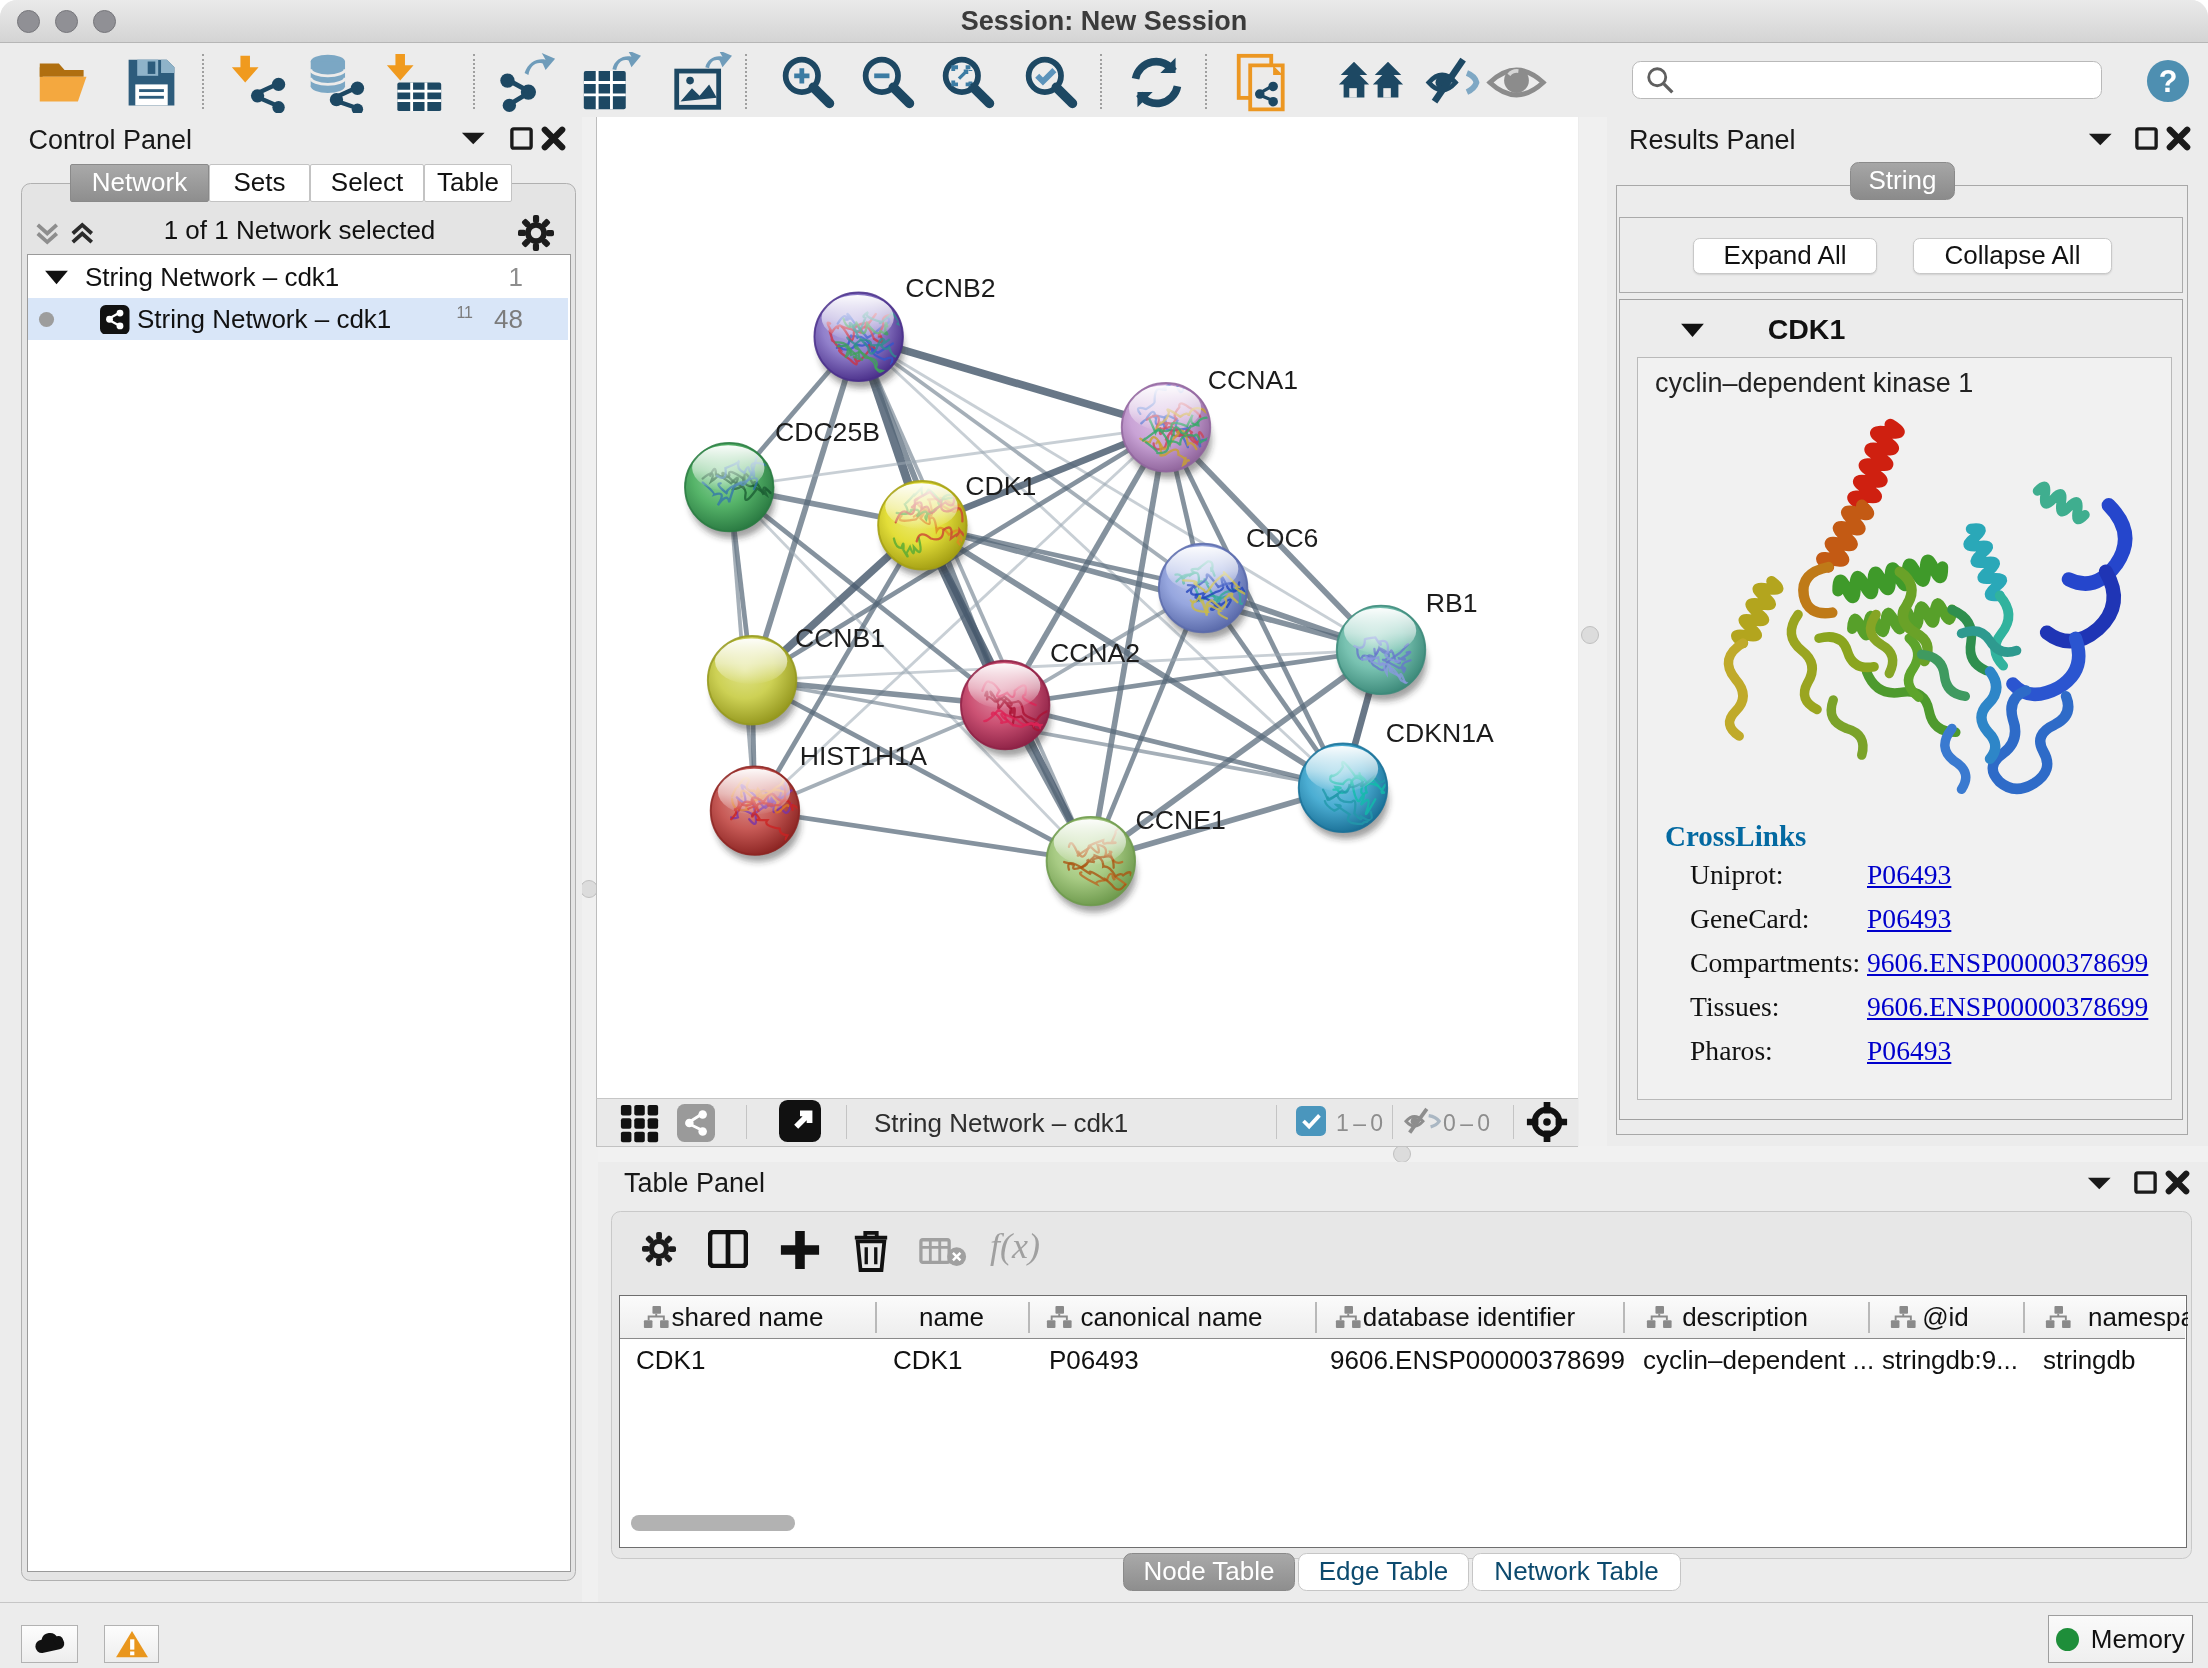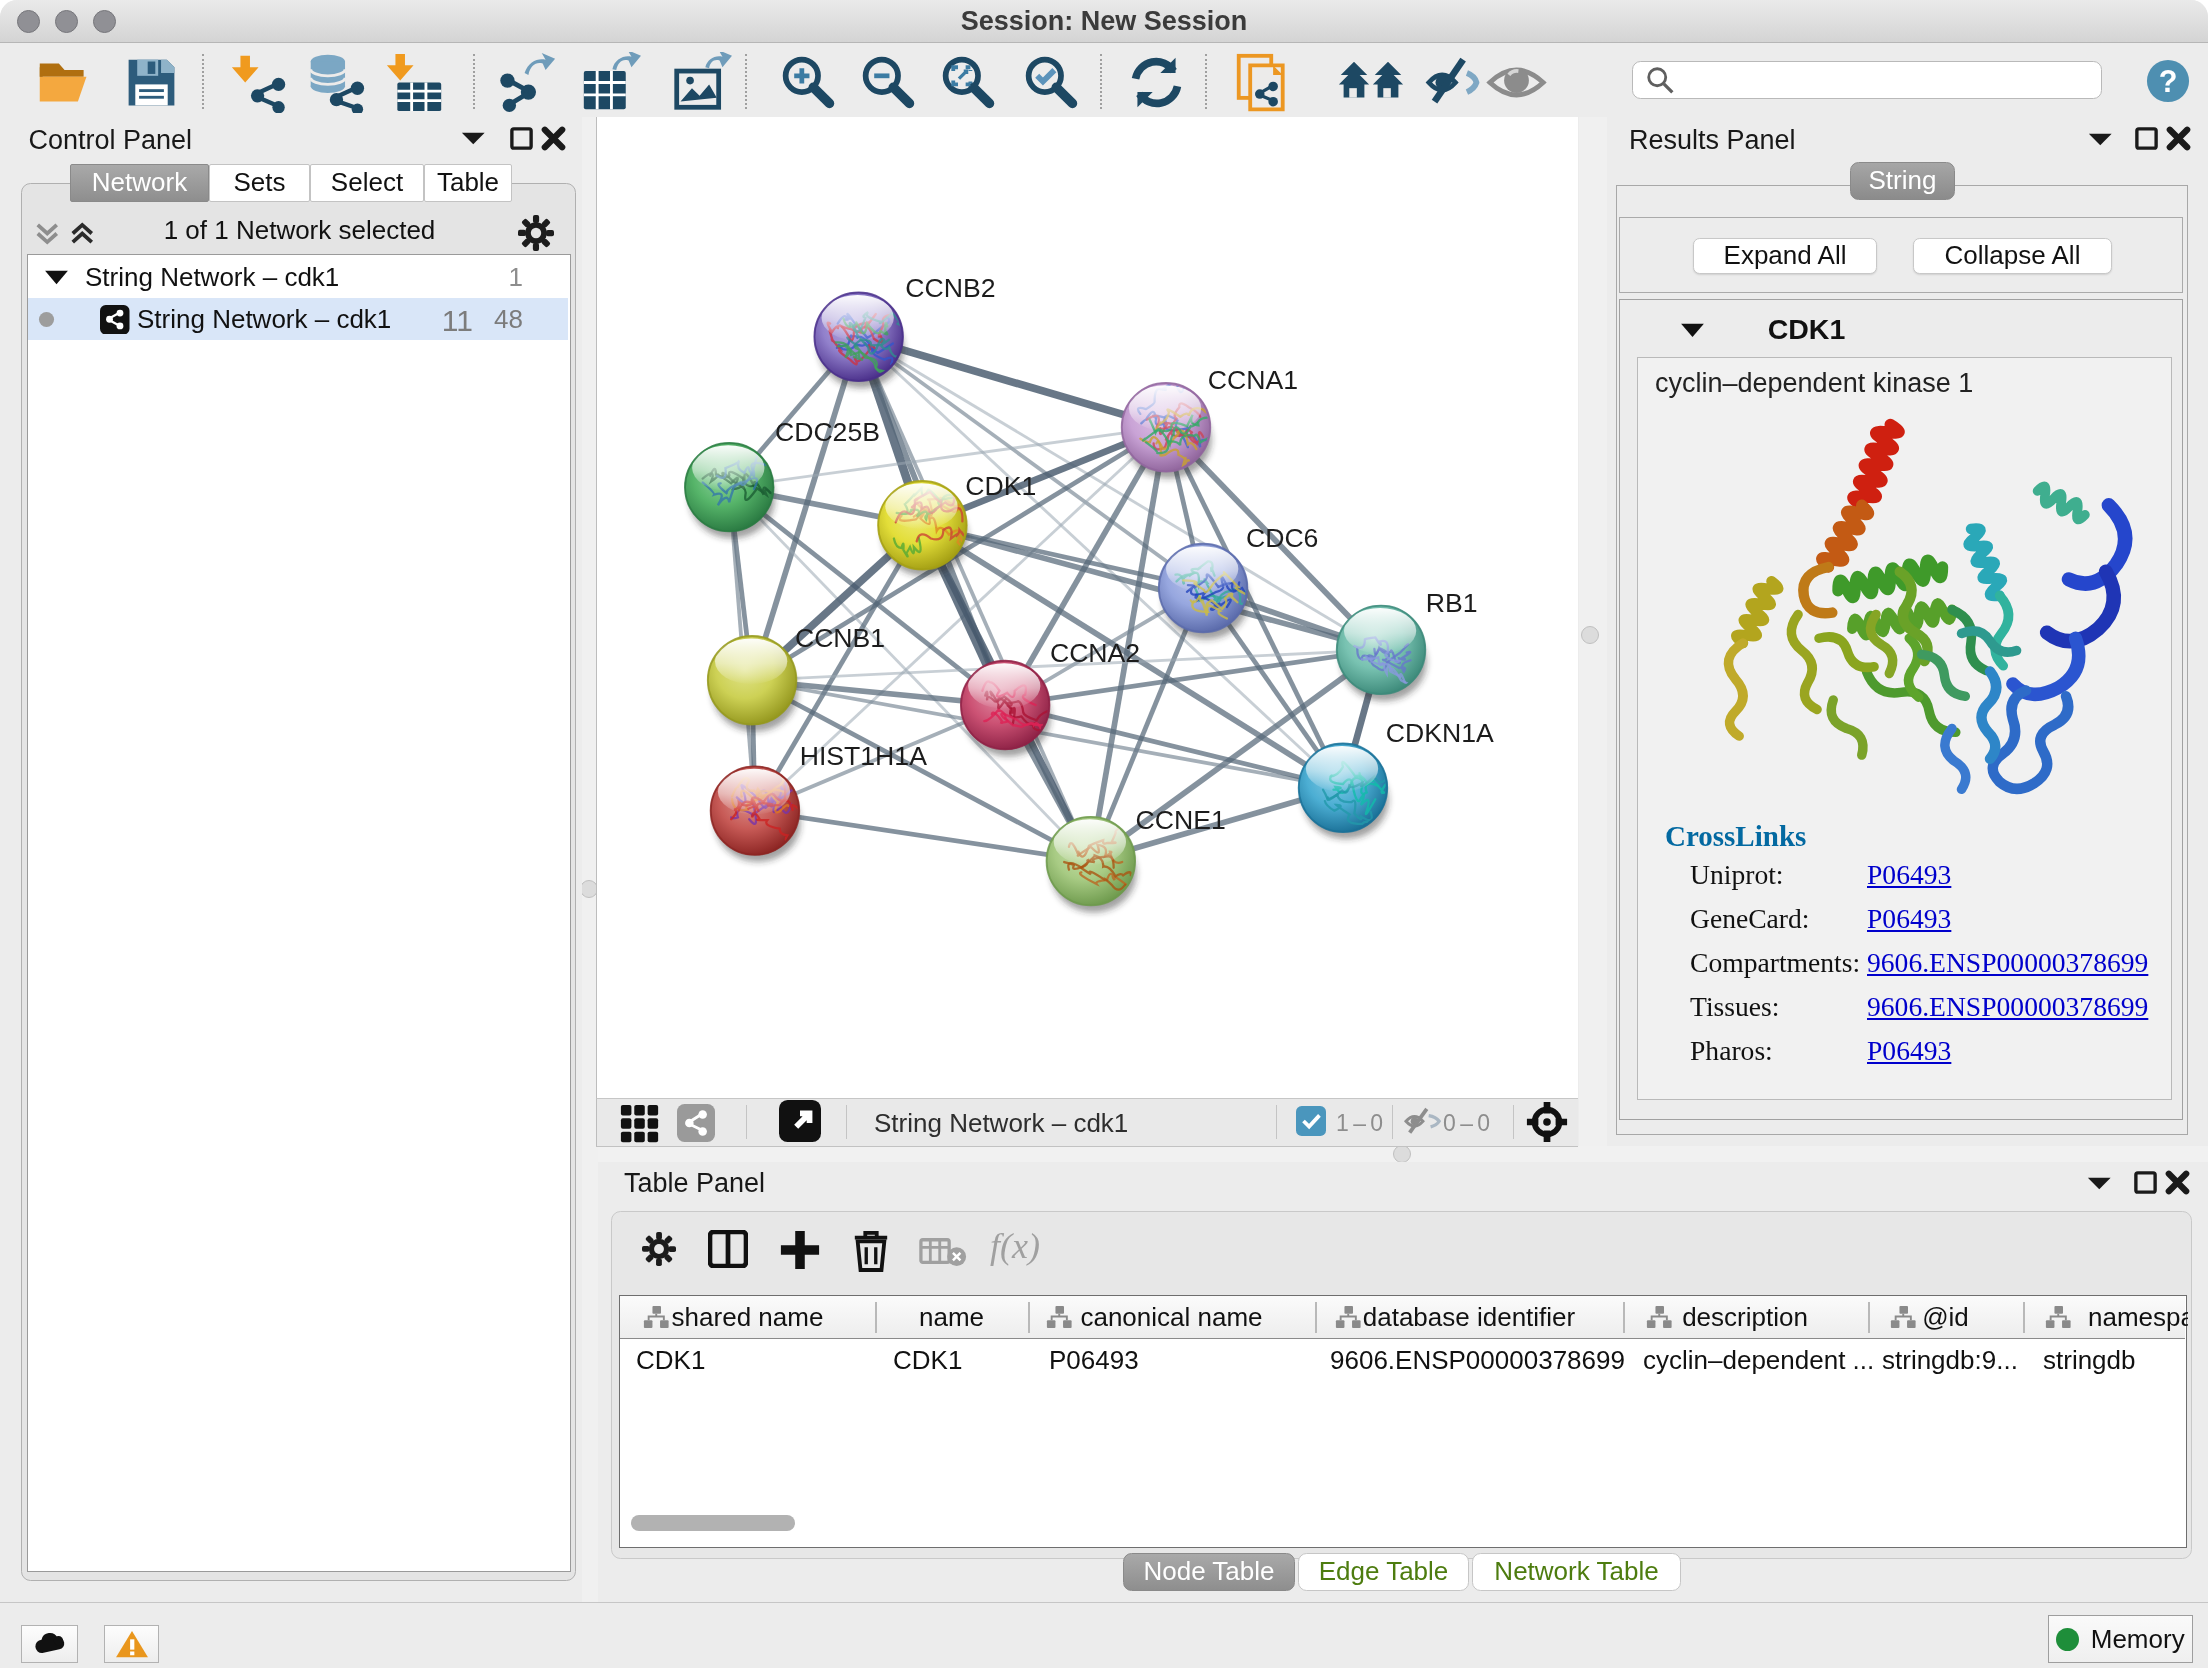--- a/index.html
+++ b/index.html
@@ -29,21 +29,21 @@
 #rsplit{position:absolute;left:1579px;top:117px;width:28.5px;height:1029px;background:#f0f0f0;}
 #bsplit{position:absolute;left:598px;top:1146px;width:1610px;height:16px;background:#f1f1f1;}
 .knob{position:absolute;width:18px;height:18px;border-radius:50%;background:#dcdcdc;border:1.9px solid #c0c0c0;box-sizing:border-box;}
 
 #rpanel{position:absolute;left:1607px;top:117px;width:601px;height:1029px;background:#ececec;}
 
 #tpanel{position:absolute;left:598px;top:1162px;width:1610px;height:439px;background:#ececec;}
 
 #statusbar{position:absolute;left:0;top:1602px;width:2208px;height:67px;background:#ececec;border-top:1.9px solid #c6c6c6;box-sizing:border-box;}
 .hdrbtn{position:absolute;display:flex;align-items:center;justify-content:center;}
-.ttab{position:absolute;top:391px;height:38px;box-sizing:border-box;border:1.9px solid #c6c6c6;background:#ffffff;color:#4d7c0f;font-size:26px;text-align:center;line-height:34px;border-radius:8.6px;}
+.ttab{position:absolute;top:391px;height:38px;box-sizing:border-box;border:1.9px solid #c6c6c6;background:#ffffff;color:#0c4a6e;font-size:26px;text-align:center;line-height:34px;border-radius:8.6px;}
 .ttabsel{background:linear-gradient(#a9a9a9,#8e8e8e);color:#fff;border-color:#8a8a8a;}
 </style></head><body>
 <div id="win">
   <div id="titlebar">
     <div class="tl" style="left:17px;"></div>
     <div class="tl" style="left:55px;"></div>
     <div class="tl" style="left:93px;"></div>
     <div id="title">Session: New Session</div>
   </div>
   <div id="toolbar">
@@ -258,21 +258,21 @@
         <svg class="abs" style="left:72px;top:6.7px" width="29.5" height="29.5" viewBox="0 0 31 31">
             <rect x="0" y="0" width="31" height="31" rx="6" fill="#111"></rect>
             <g fill="#fff">
               <circle cx="10" cy="15" r="3.6"></circle>
               <circle cx="21" cy="8.5" r="3.6"></circle>
               <circle cx="21" cy="22" r="3.6"></circle>
               <path d="M10 14 L21 8 M10 16 L21 22" stroke="#fff" stroke-width="2.4"></path>
             </g>
           </svg>
         <div class="abs" style="left:109px;top:5.7px;font-size:26px;color:#111;">String Network – cdk1</div>
-        <div class="abs" style="left:0px;top:5.7px;width:445px;text-align:right;font-size:30px;color:#7c7c7c;">11</div>
+        <div class="abs" style="left:0px;top:5.7px;width:445px;text-align:right;font-size:16px;color:#7c7c7c;">11</div>
         <div class="abs" style="left:0px;top:5.7px;width:495px;text-align:right;font-size:26px;color:#7c7c7c;">48</div>
       </div>
     </div>
   </div>
   <div id="netcanvas">
       <svg width="981" height="981" viewBox="0 0 1031 1031" style="position:absolute;left:0;top:0;">
 <defs>
 <radialGradient id="gB2" cx="0.42" cy="0.38" r="0.72">
             <stop offset="0" stop-color="#b9aee0"></stop>
             <stop offset="0.45" stop-color="#9180cb"></stop>

